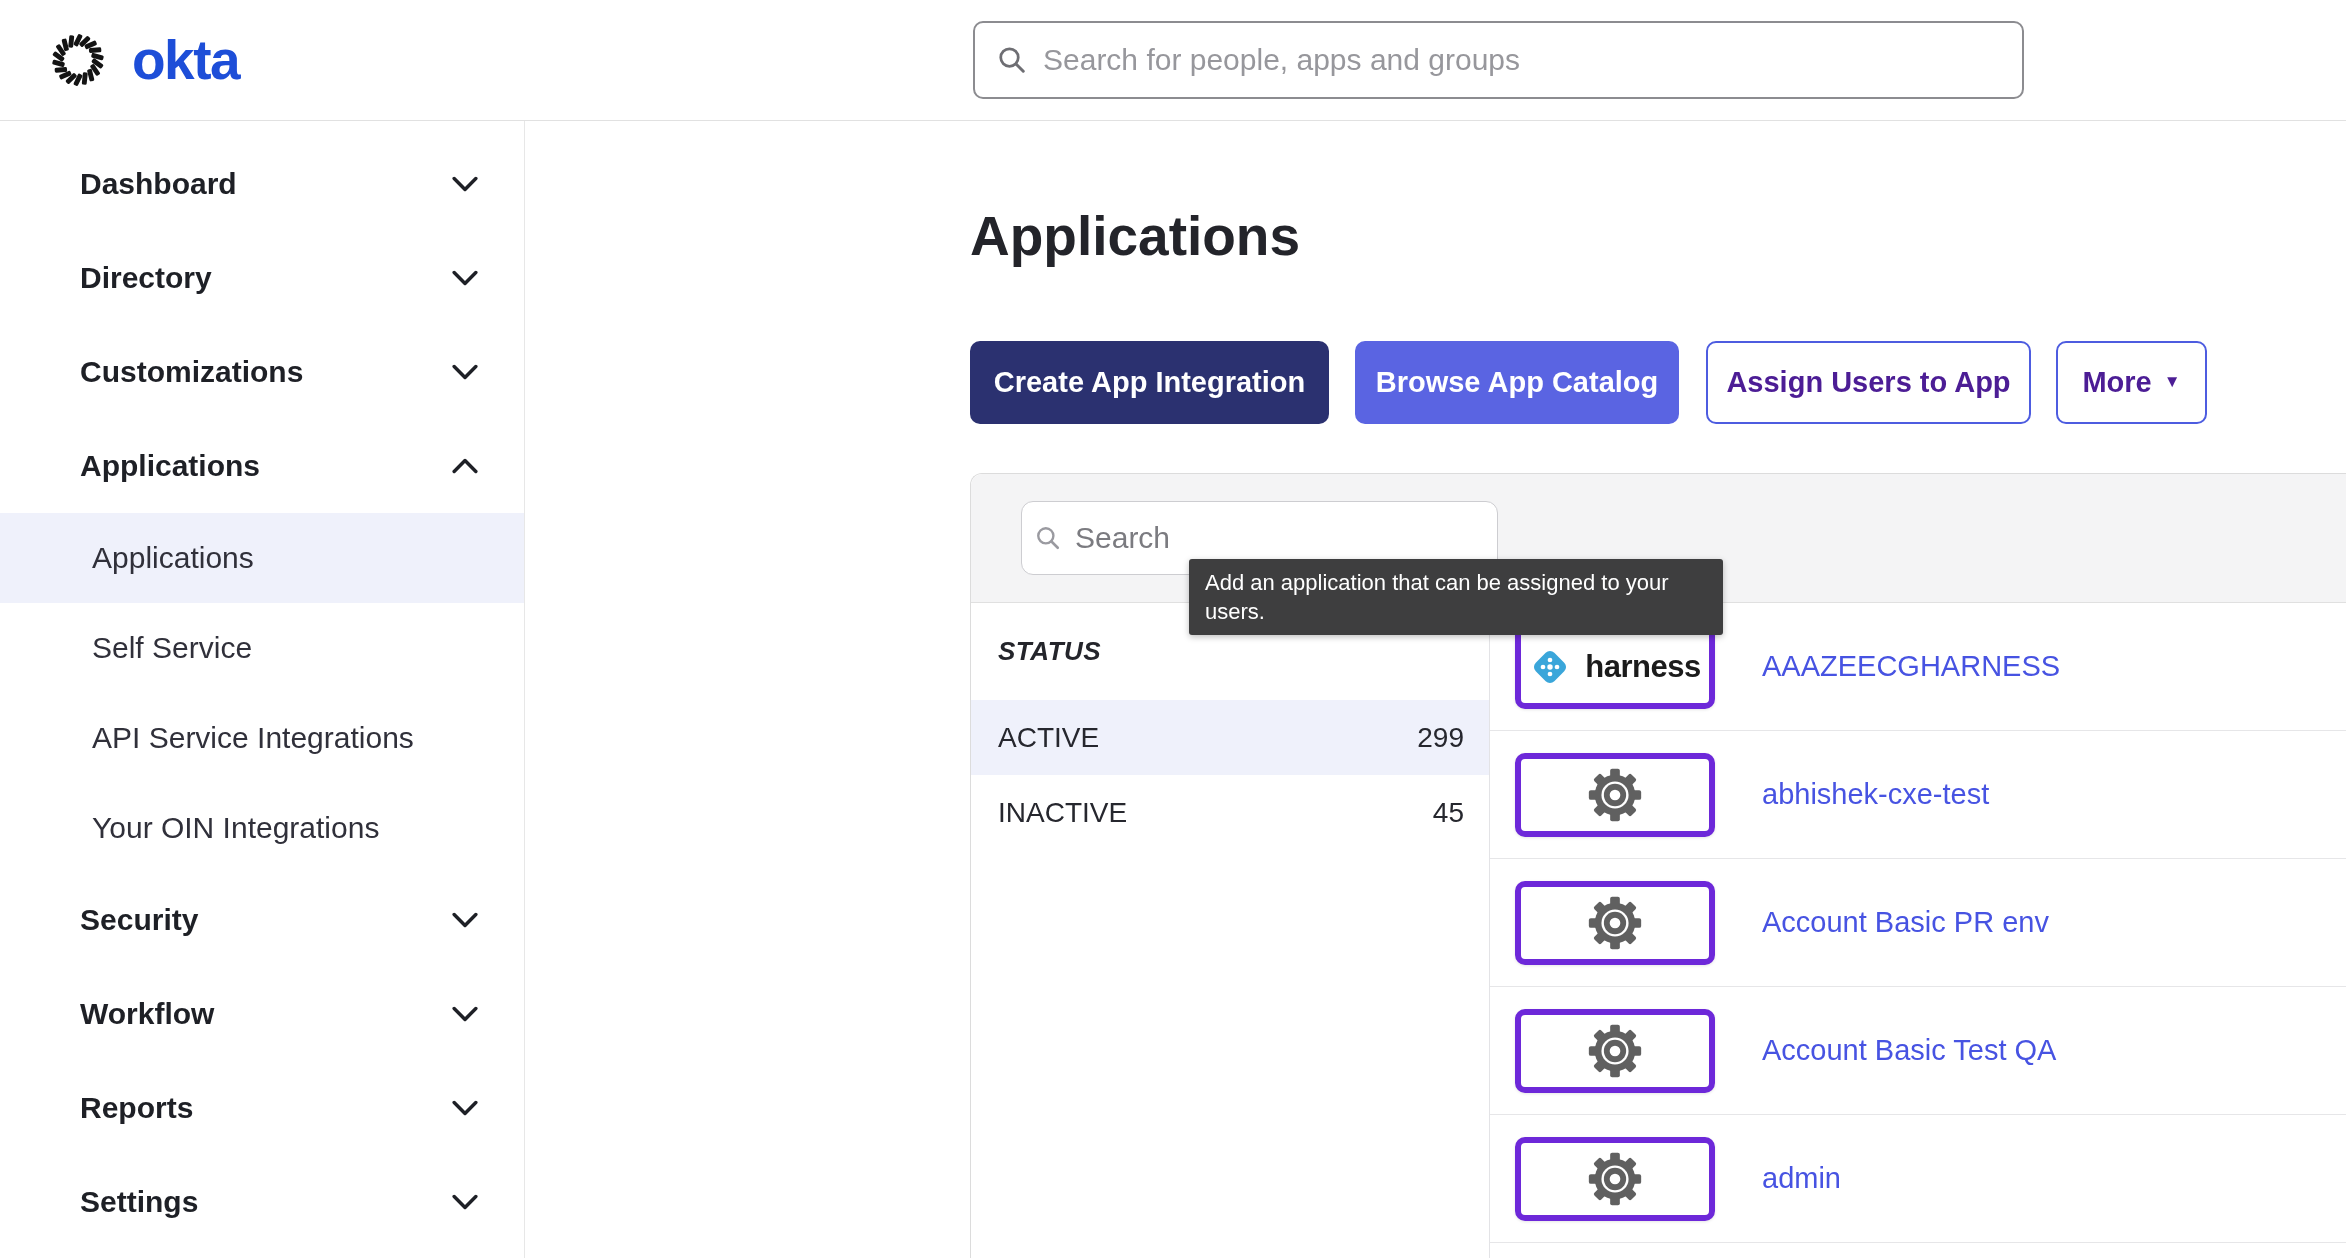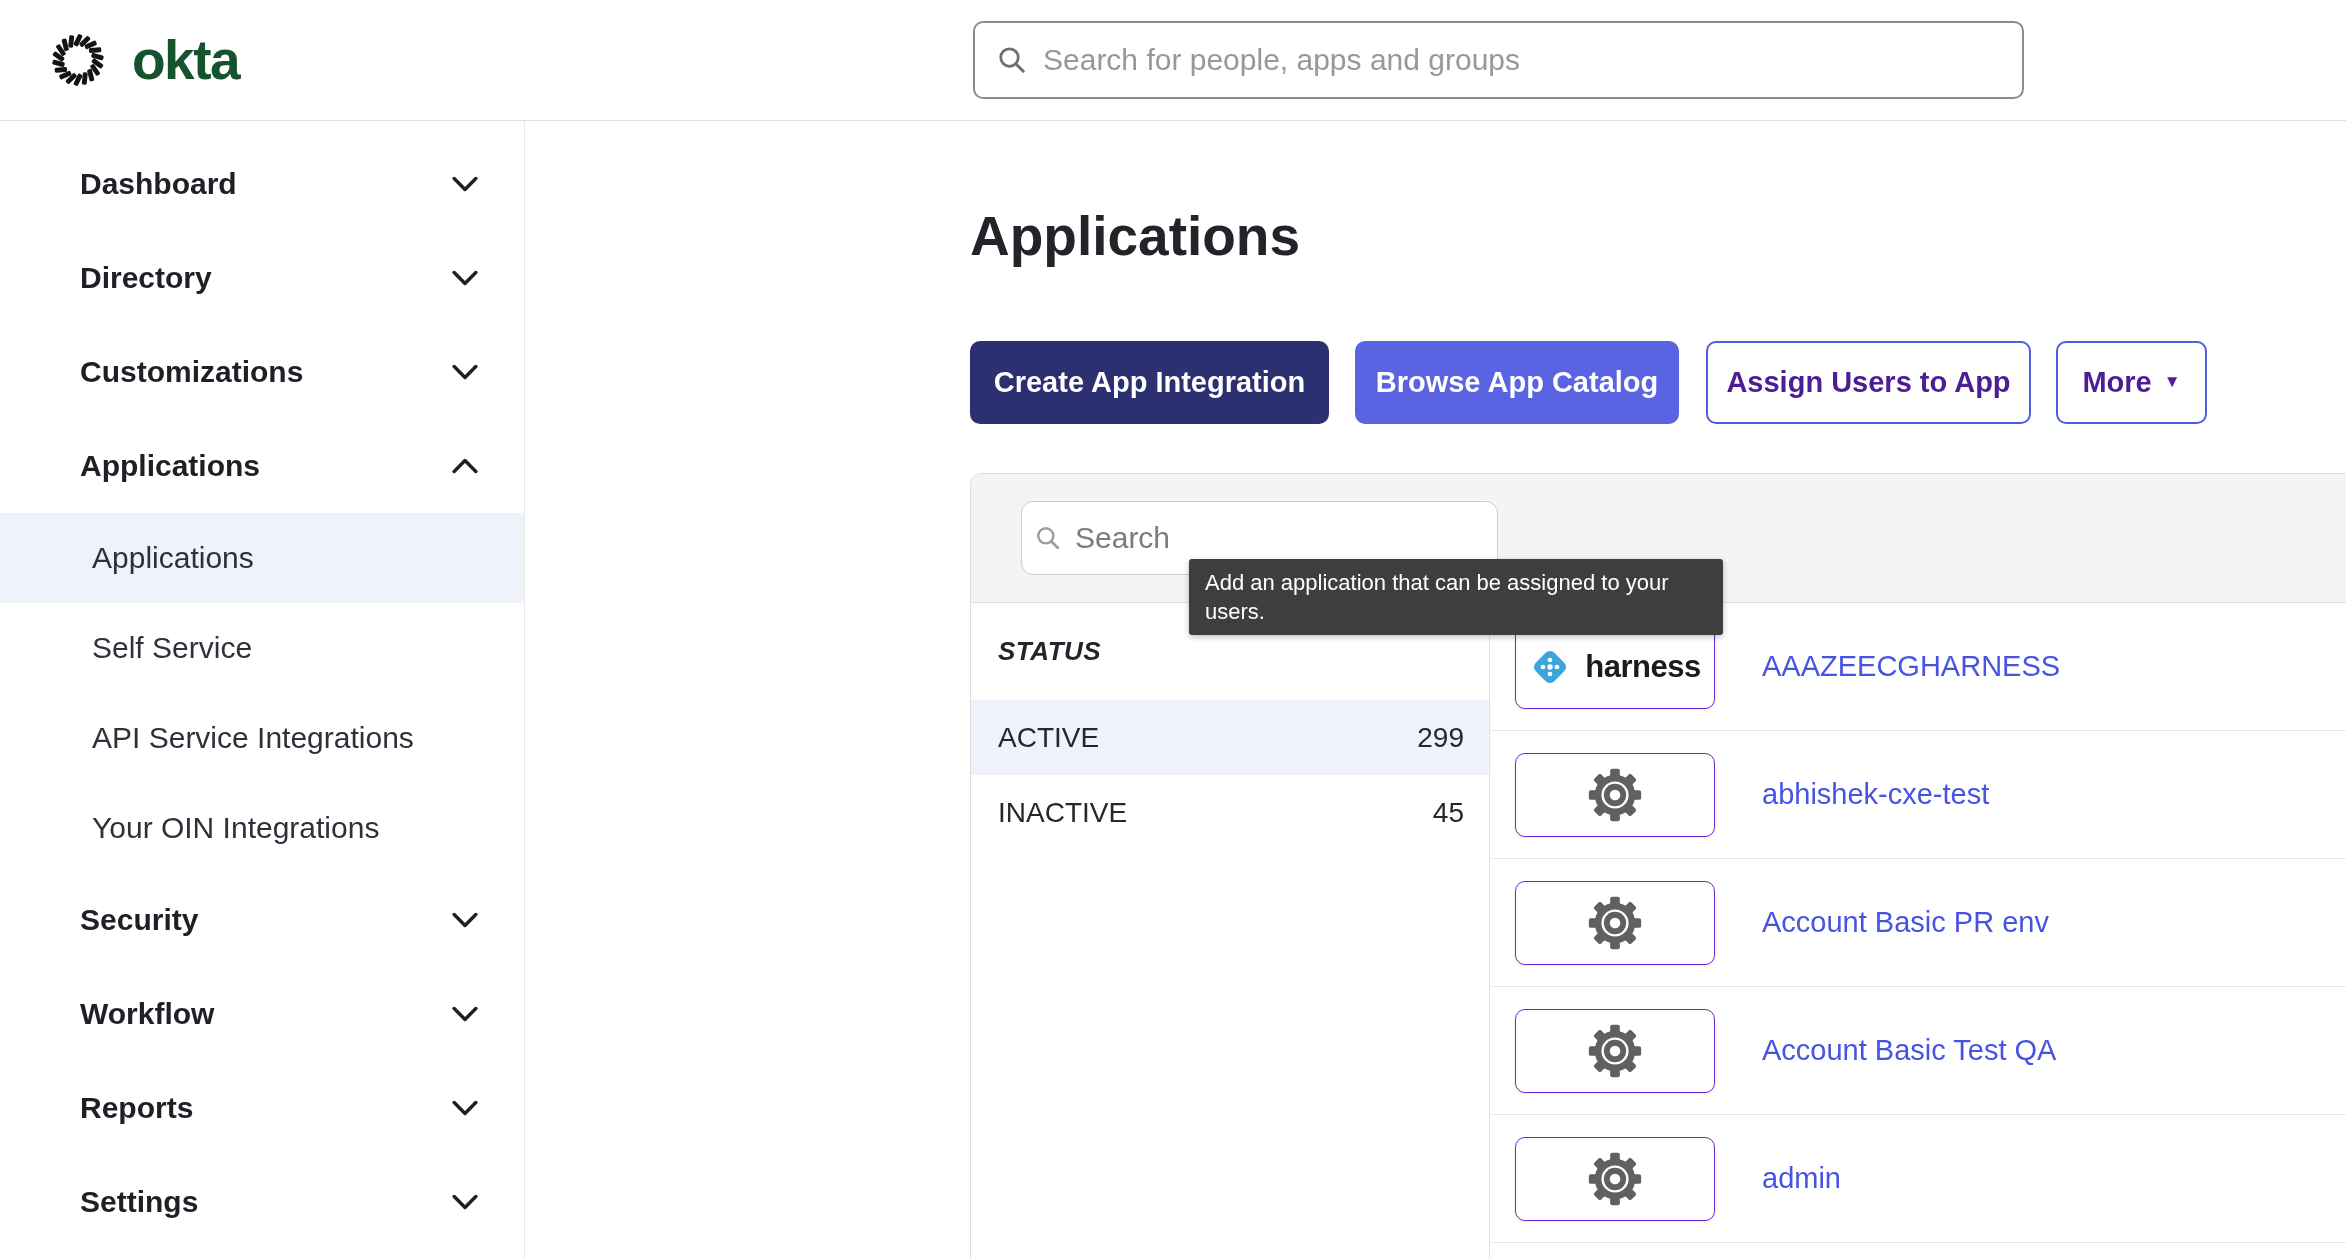--- a/index.html
+++ b/index.html
@@ -3,21 +3,21 @@
 <meta charset="utf-8">
 <style>
   html,body{margin:0;padding:0;background:#ffffff;}
   body{width:2346px;height:1258px;overflow:hidden;position:relative;
        font-family:"Liberation Sans","DejaVu Sans",sans-serif;color:#1e2026;}
 
   
   .header{position:absolute;left:0;top:0;width:2346px;height:120px;background:#fff;
           border-bottom:1px solid #e1e1e1;z-index:10;}
   .brand{position:absolute;left:44px;top:0;height:120px;display:flex;align-items:center;gap:20px;}
-  .brand-word{font-size:55px;font-weight:700;letter-spacing:-1.5px;color:#14532d;}
+  .brand-word{font-size:55px;font-weight:700;letter-spacing:-1.5px;color:#1d4ed8;}
   .global-search{position:absolute;left:973px;top:21px;width:1051px;height:78px;box-sizing:border-box;
           border:2px solid #8c8c90;border-radius:10px;background:#fff;display:flex;align-items:center;
           padding-left:22px;gap:16px;}
   .global-search .ph{font-size:30px;color:#97979c;}
 
   
   .sidebar{position:absolute;left:0;top:121px;width:525px;bottom:0;background:#fff;
            border-right:1px solid #e7e7e7;box-sizing:border-box;padding-top:16px;}
   .nav-item{display:flex;align-items:center;cursor:pointer;}
   .nav-item.section{height:94px;padding:0 46px 0 48px;justify-content:space-between;margin-left:32px;}
@@ -54,21 +54,21 @@
   .card-body{display:flex;height:657px;}
   .filter-col{width:519px;box-sizing:border-box;border-right:1px solid #e3e3e6;flex:none;}
   .status-header{height:97px;display:flex;align-items:center;padding-left:27px;font-size:26px;
            font-weight:600;letter-spacing:.5px;color:#24252b;font-style:italic;}
   .filter-row{height:75px;display:flex;align-items:center;justify-content:space-between;
            padding:0 25px 0 27px;font-size:28px;color:#26272e;cursor:pointer;}
   .filter-row.selected{background:#eff1fb;}
   .list-col{flex:1;min-width:0;}
   .app-row{height:128px;box-sizing:border-box;border-bottom:1px solid #e6e6e8;display:flex;align-items:center;}
   .tile{margin-left:25px;width:200px;height:84px;box-sizing:border-box;background:#fff;flex:none;
-        border:1px solid #6d28d9;border-radius:10px;box-shadow:0 1px 3px rgba(0,0,0,.10);
+        border:6px solid #6d28d9;border-radius:10px;box-shadow:0 1px 3px rgba(0,0,0,.10);
         display:flex;align-items:center;justify-content:center;gap:14px;cursor:pointer;}
   .harness-word{font-size:31px;font-weight:700;color:#1b1b1b;letter-spacing:-0.5px;}
   .app-link{margin-left:47px;font-size:29px;color:#4753e2;text-decoration:none;cursor:pointer;}
 </style>
 </head>
 <body>
 
 <div class="header">
   <div class="brand">
     <span id="aura-slot" style="display:flex;">

